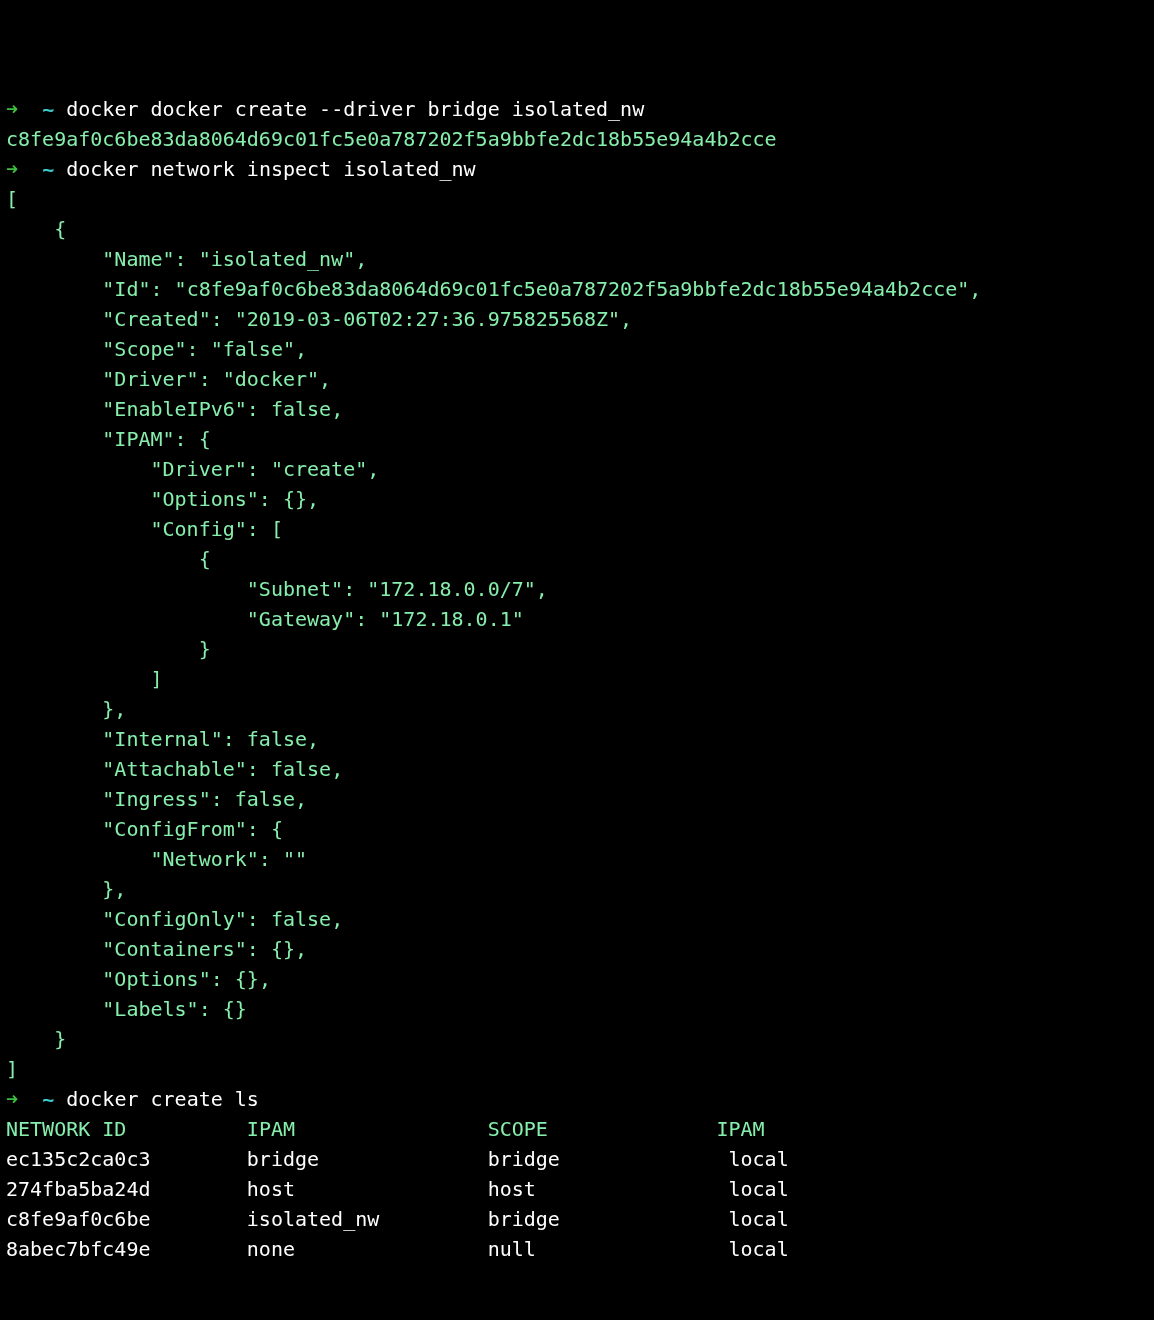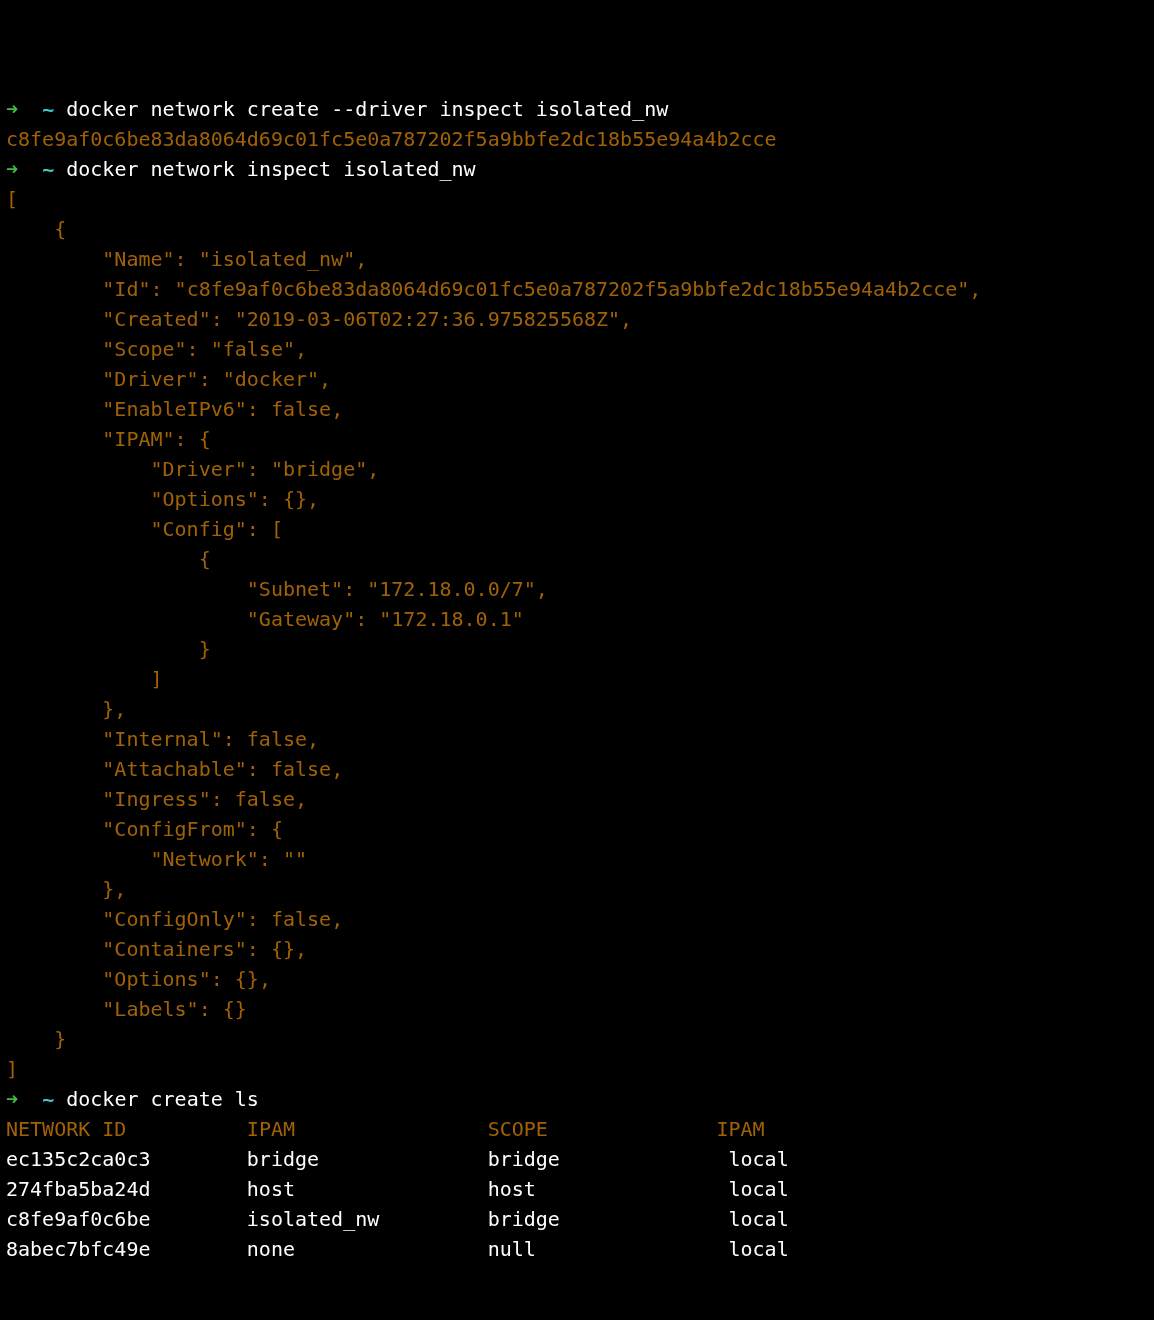--- a/index.html
+++ b/index.html
@@ -10,39 +10,39 @@
     line-height: 1.5;
     margin: 0;
     padding: 4px 6px;
     white-space: pre;
     width: 1154px;
     box-sizing: border-box;
   }
   .arrow { color: #3fbf3f; font-weight: bold; }
   .tilde { color: #3ec9c9; font-weight: bold; }
   .cmd   { color: #fff; }
-  .out   { color: #a16207; }
+  .out   { color: #86efac; }
 </style>
 </head>
 <body>
 
 
-<div><span class="arrow">➜</span>  <span class="tilde">~</span> <span class="cmd">docker network create --driver inspect isolated_nw</span>
+<div><span class="arrow">➜</span>  <span class="tilde">~</span> <span class="cmd">docker docker create --driver bridge isolated_nw</span>
 <span class="out">c8fe9af0c6be83da8064d69c01fc5e0a787202f5a9bbfe2dc18b55e94a4b2cce</span>
 <span class="arrow">➜</span>  <span class="tilde">~</span> <span class="cmd">docker network inspect isolated_nw</span>
 <span class="out">[</span>
 <span class="out">    {</span>
 <span class="out">        "Name": "<span>isolated_nw</span>",</span>
 <span class="out">        "Id": "<span>c8fe9af0c6be83da8064d69c01fc5e0a787202f5a9bbfe2dc18b55e94a4b2cce</span>",</span>
 <span class="out">        "Created": "<span>2019-03-06T02:27:36.975825568Z</span>",</span>
 <span class="out">        "Scope": "<span>false</span>",</span>
 <span class="out">        "Driver": "<span>docker</span>",</span>
 <span class="out">        "EnableIPv6": <span>false</span>,</span>
 <span class="out">        "IPAM": {</span>
-<span class="out">            "Driver": "<span>bridge</span>",</span>
+<span class="out">            "Driver": "<span>create</span>",</span>
 <span class="out">            "Options": <span>{}</span>,</span>
 <span class="out">            "Config": [</span>
 <span class="out">                {</span>
 <span class="out">                    "Subnet": "<span>172.18.0.0/7</span>",</span>
 <span class="out">                    "Gateway": "<span>172.18.0.1</span>"</span>
 <span class="out">                }</span>
 <span class="out">            ]</span>
 <span class="out">        },</span>
 <span class="out">        "Internal": <span>false</span>,</span>
 <span class="out">        "Attachable": <span>false</span>,</span>

